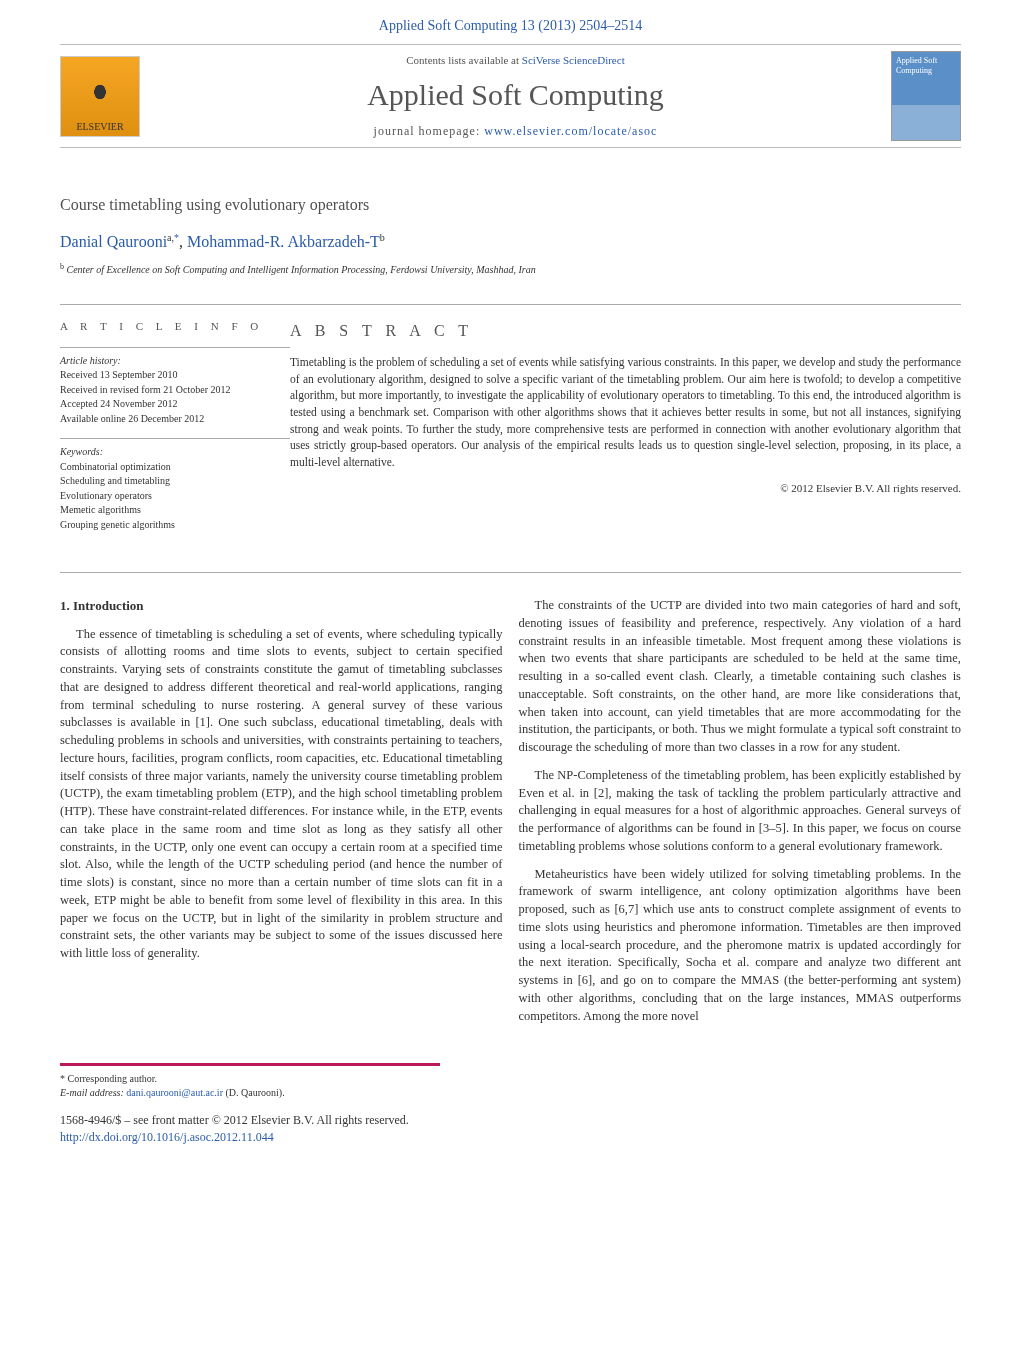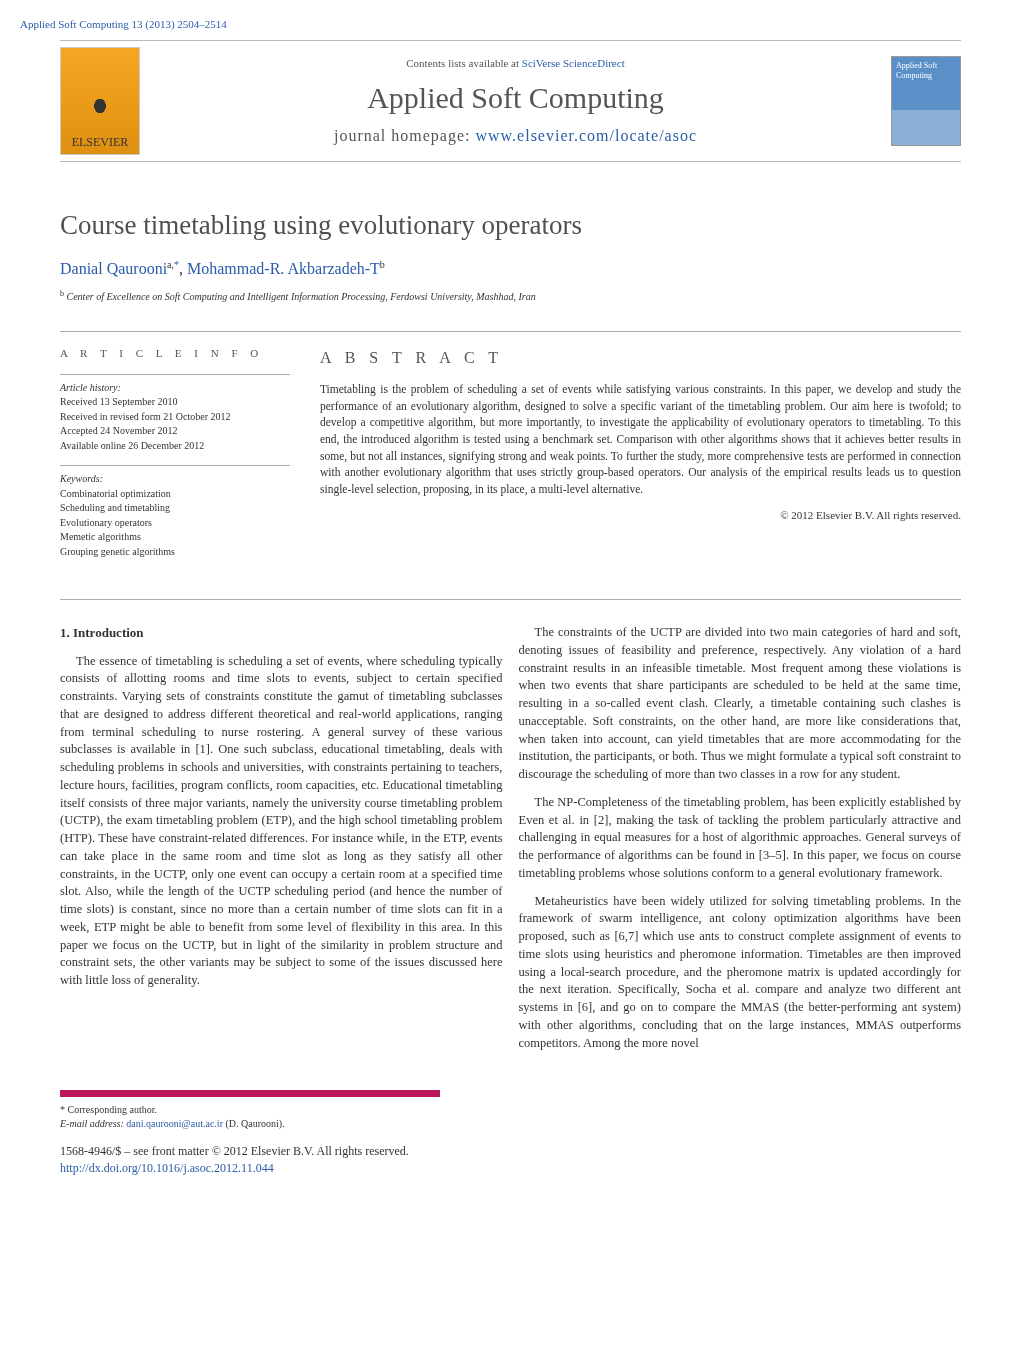--- a/index.html
+++ b/index.html
@@ -5,43 +5,43 @@
     * { margin: 0; padding: 0; box-sizing: border-box; }
     body {
       font-family: Georgia, 'Times New Roman', serif;
       background: #fff;
       width: 1021px;
       margin: 0 auto;
       color: #333;
       font-size: 13px;
     }
     .header-cite {
-      font-size: 11px;
+      text-align: center;
+      font-size: 14px;
       color: #555;
       padding: 18px 0 10px;
-      margin-left: 20px;
     }
     .header-cite a { color: #2a5caa; text-decoration: none; }
     .journal-banner {
       display: flex;
       align-items: center;
       margin: 0 60px;
       border-top: 1px solid #bbb;
       border-bottom: 1px solid #bbb;
       padding: 6px 0;
     }
     .elsevier-logo {
       width: 80px;
-      height: 108px;
+      height: 81px;
       background: linear-gradient(#f5a623, #e09010);
       display: flex;
       flex-direction: column;
       align-items: center;
       justify-content: flex-end;
-      font-size: 12px;
+      font-size: 10px;
       color: #333;
       padding-bottom: 4px;
       border: 1px solid #ccc;
     }
     .elsevier-logo .tree {
       width: 40px;
       height: 50px;
       background: radial-gradient(ellipse at center, #333 20%, transparent 21%);
       margin-bottom: 4px;
     }
@@ -56,37 +56,37 @@
     }
     .banner-top-line a { color: #2a5caa; text-decoration: none; }
     .journal-name {
       font-size: 30px;
       font-weight: 400;
       color: #555;
       margin-bottom: 12px;
       font-family: Georgia, serif;
     }
     .journal-homepage {
-      font-size: 16px;
+      font-size: 12px;
       color: #555;
       letter-spacing: 1px;
     }
     .journal-homepage a { color: #2a5caa; text-decoration: none; }
     .journal-cover {
       width: 70px;
       height: 90px;
       background: linear-gradient(#5a8fc8 0%, #5a8fc8 60%, #8ab0d8 60%, #8ab0d8 100%);
       border: 1px solid #999;
       font-size: 8px;
       color: #fff;
       padding: 4px;
       line-height: 1.2;
     }
     .article-title {
-      font-size: 27px;
+      font-size: 16px;
       color: #505050;
       margin: 48px 60px 18px;
       font-weight: 400;
     }
     .authors {
       font-size: 16px;
       margin: 0 60px 10px;
       color: #333;
     }
     .authors a { color: #2a5caa; text-decoration: none; }
@@ -97,21 +97,20 @@
       margin: 0 60px 26px;
       line-height: 1.5;
       color: #333;
     }
     .affiliations .sup { font-size: 8px; vertical-align: super; font-style: normal; }
     .info-abstract-row {
       display: flex;
       margin: 0 60px 28px;
       border-top: 1px solid #aaa;
       padding-top: 14px;
-      gap: 30px;
     }
     .article-info {
       width: 230px;
       flex-shrink: 0;
       font-size: 10px;
       line-height: 1.45;
     }
     .article-info h4 {
       font-size: 11px;
       letter-spacing: 5px;
@@ -157,21 +156,21 @@
     .col h3 {
       font-size: 13px;
       font-weight: bold;
       margin-bottom: 10px;
     }
     .col p { margin-bottom: 10px; text-indent: 16px; }
     .col p:first-of-type { text-indent: 16px; }
     .footnotes {
       margin: 28px 60px 0;
       font-size: 10px;
-      border-top: 7px solid #be185d;
+      border-top: 3px solid #be185d;
       padding-top: 6px;
       width: 380px;
       line-height: 1.4;
     }
     .footnotes a { color: #2a5caa; text-decoration: none; }
     .footer-meta {
       margin: 12px 60px 24px;
       font-size: 12px;
       line-height: 1.4;
     }

